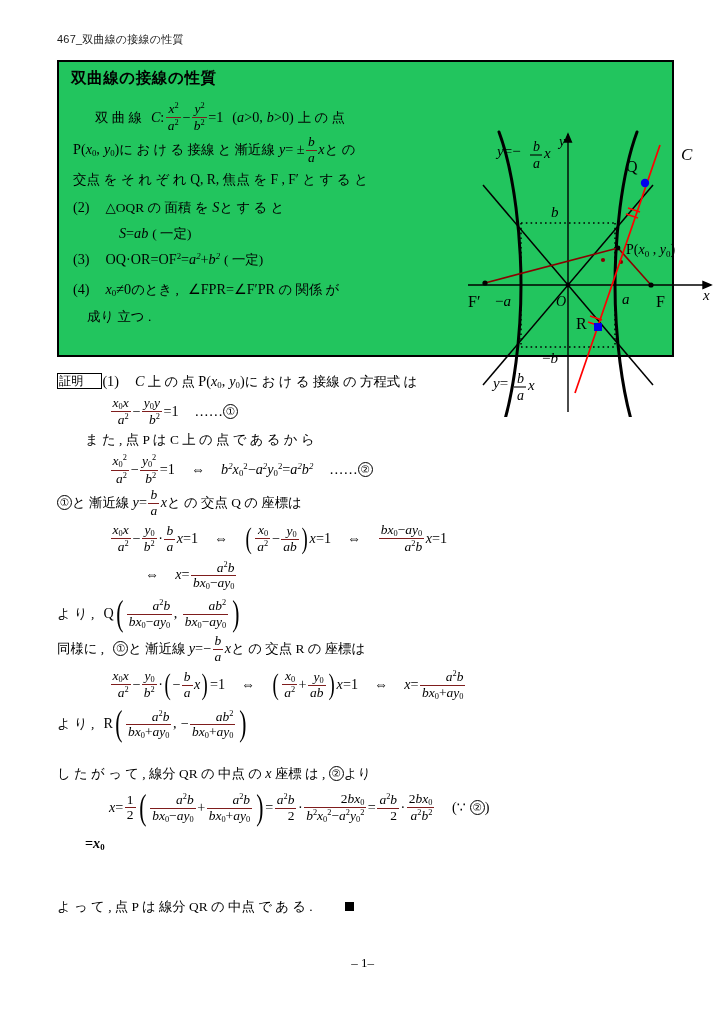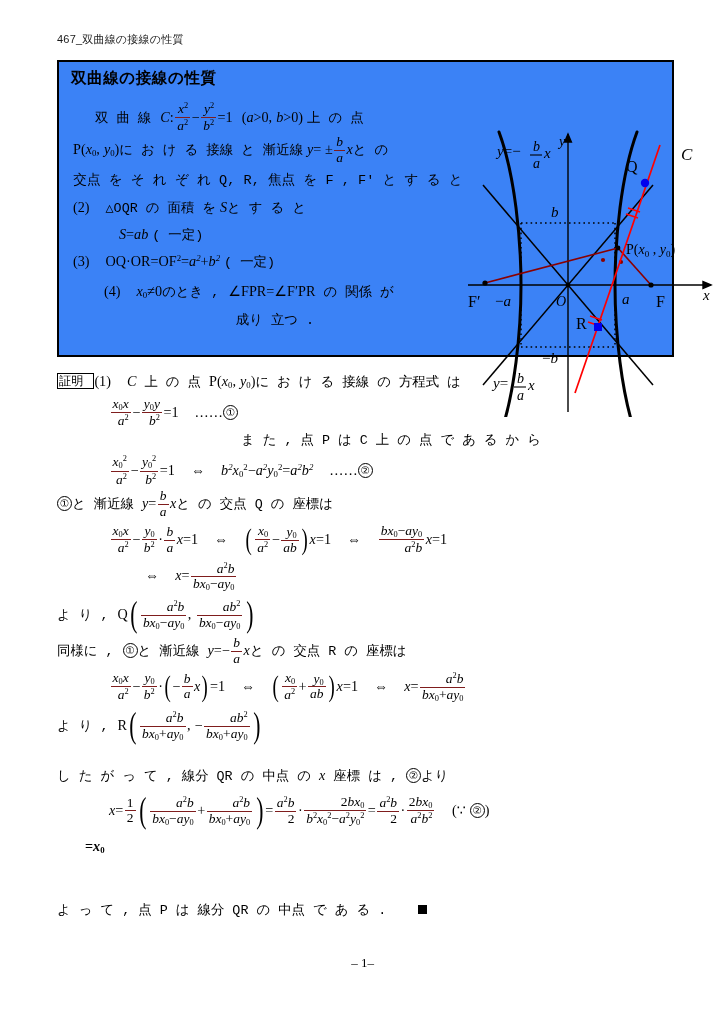--- a/index.html
+++ b/index.html
@@ -36,21 +36,21 @@
 
   
   .theorem-box {
     position: absolute;
     left: 57px;
     top: 60px;
     width: 617px;
     height: 297px;
     border: 2.2px solid #000;
     box-sizing: border-box;
-    background: #3b82f6;
+    background: #22c55e;
   }
   .box-title {
     position: absolute;
     left: 12px;
     top: 6px;
     font-family: "Liberation Sans", sans-serif;
     font-weight: bold;
     font-size: 15.5px;
     letter-spacing: .6px;
     white-space: nowrap;
@@ -65,21 +65,21 @@
     line-height: 1.05;
   }
   .tline {
     position: relative;
     white-space: nowrap;
   }
 
   
   .mi { font-family: "Liberation Serif", serif; font-style: italic; }
   .mr { font-family: "Liberation Serif", serif; font-style: normal; }
-  .jp { font-family: Liberation Mono, monospace; font-style: normal; font-size: 13.4px; text-align: center; }
+  .jp { font-family: Liberation Serif, serif; font-style: normal; font-size: 13.4px; }
   .sp { display:inline-block; width:4px; }
   .sp2 { display:inline-block; width:9px; }
   .sp3 { display:inline-block; width:16px; }
 
   .frac {
     display: inline-block;
     vertical-align: middle;
     text-align: right;
     font-size: .95em;
     line-height: 1.08;
@@ -123,21 +123,21 @@
     left: 57px;
     top: 370px;
     width: 640px;
     font-size: 14.2px;
     line-height: 1.0;
   }
   .pline { position: relative; white-space: nowrap; }
   .shoumei-box {
     display: inline-block;
     border: 1px solid #000;
-    padding: 0px 10px 0px 1px;
+    padding: 0px 18px 0px 1px;
     font-family: "Liberation Sans", sans-serif;
     font-size: 12.2px;
     line-height: 1.15;
     vertical-align: 1px;
   }
 
   .indent1 { padding-left: 52px; }
   .indent2 { padding-left: 28px; }
   .indent3 { padding-left: 88px; }
 
@@ -209,21 +209,21 @@
       </div>
 
       <div class="tline" style="line-height:1.75; padding-left:46px;">
         <span class="mi">S</span><span class="mr">=</span><span class="mi">ab</span><span class="sp"></span><span class="jp">( 一定)</span>
       </div>
 
       <div class="tline" style="line-height:1.95;">
         <span class="mr">(3)</span><span class="sp3"></span><span class="mr">OQ·OR</span><span class="mr">=</span><span class="mr">OF<sup class="e">2</sup></span><span class="mr">=</span><span class="mi">a</span><sup class="ei">2</sup><span class="mr">+</span><span class="mi">b</span><sup class="ei">2</sup><span class="sp"></span><span class="jp">( 一定)</span>
       </div>
 
-      <div class="tline" style="line-height:2.15;margin-left:31px;">
+      <div class="tline" style="line-height:2.15;">
         <span class="mr">(4)</span><span class="sp3"></span><span class="mi">x</span><sub class="s">0</sub><span class="mr">≠0</span><span class="jp">のとき ,</span><span class="sp2"></span><span class="mr">∠FPR</span><span class="mr">=</span><span class="mr">∠F′PR</span><span class="jp"> の 関係 が</span>
       </div>
 
       <div class="tline jp" style="line-height:1.9; padding-left:14px;">成り 立つ .</div>
 
     </div>
 
     <div class="diagram">
       <svg width="270" height="297" viewBox="0 0 270 297">
 

